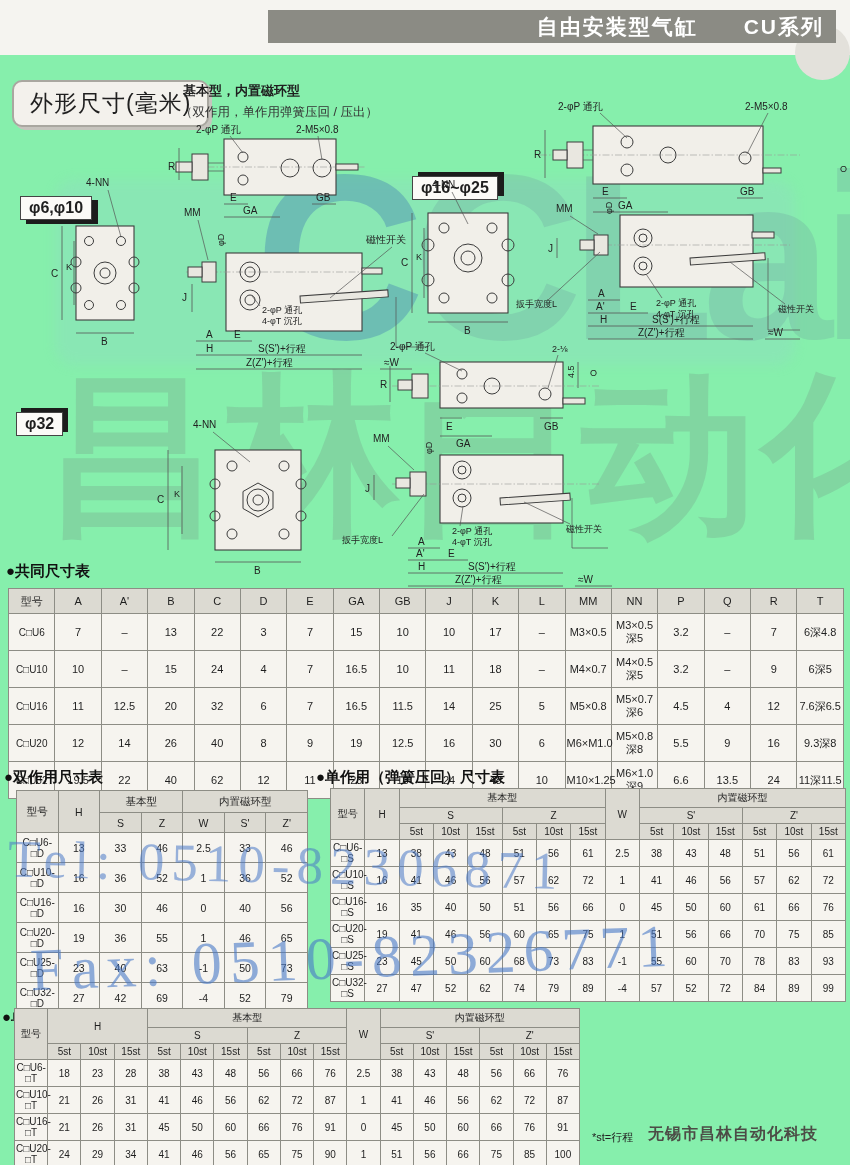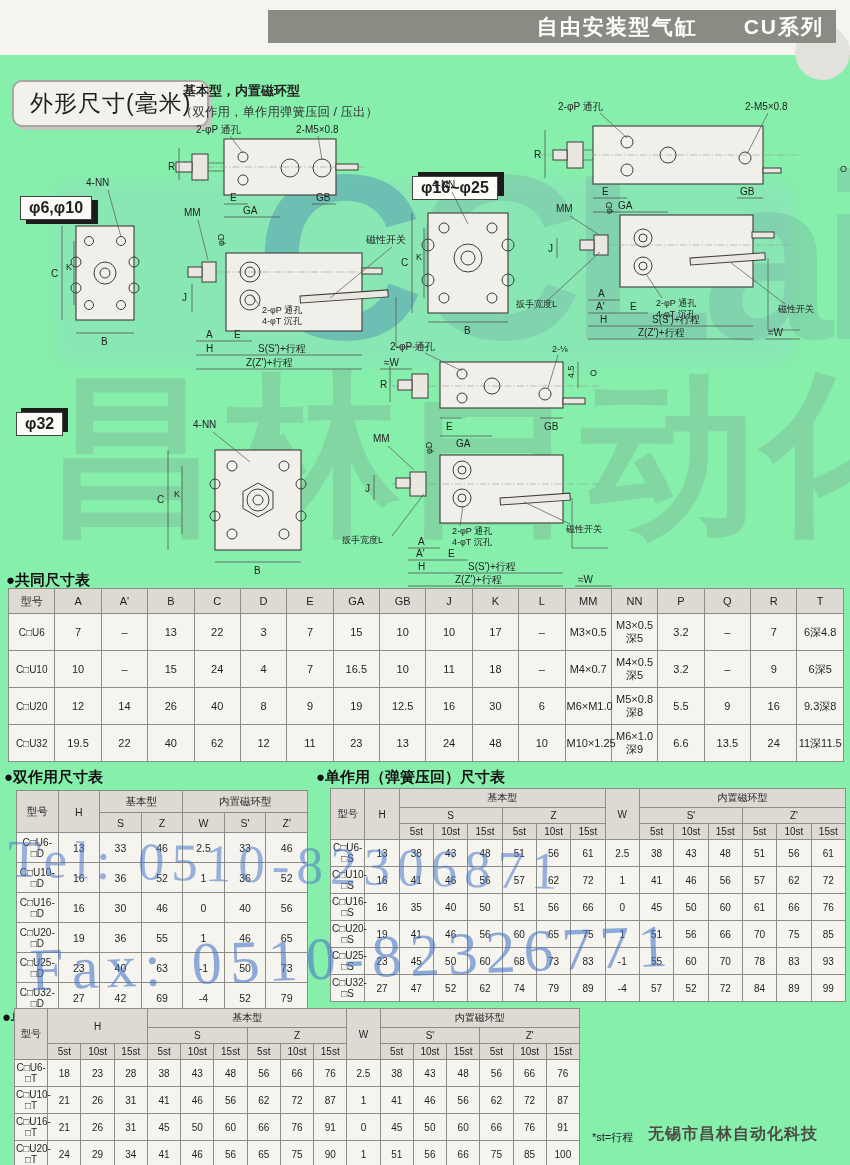--- a/index.html
+++ b/index.html
@@ -335,21 +335,21 @@
       <text x="418" y="570">H</text>
       <line class="dim" x1="440" y1="573" x2="563" y2="573"></line>
       <text x="468" y="570">S(S')+行程</text>
       <line class="dim" x1="408" y1="586" x2="563" y2="586"></line>
       <text x="455" y="583">Z(Z')+行程</text>
       <line class="dim" x1="575" y1="586" x2="612" y2="586"></line>
       <text x="578" y="583">≈W</text>
     </g>
   </svg>
 
-  <div class="abs sec-heading" style="left:6px;top:562px;margin-top:9px;">●共同尺寸表</div>
+  <div class="abs sec-heading" style="left:6px;top:562px;">●共同尺寸表</div>
   <div class="abs" style="left:8px;top:588px;">
       <table class="dim-table t1">
         <thead>
           <tr>
             <th>型号</th>
             <th>A</th>
             <th>A'</th>
             <th>B</th>
             <th>C</th>
             <th>D</th>
@@ -402,20 +402,40 @@
             <td>18</td>
             <td>–</td>
             <td>M4×0.7</td>
             <td>M4×0.5深5</td>
             <td>3.2</td>
             <td>–</td>
             <td>9</td>
             <td>6深5</td>
           </tr>
           <tr>
+            <td class="model">C□U16</td>
+            <td>11</td>
+            <td>12.5</td>
+            <td>20</td>
+            <td>32</td>
+            <td>6</td>
+            <td>7</td>
+            <td>16.5</td>
+            <td>11.5</td>
+            <td>14</td>
+            <td>25</td>
+            <td>5</td>
+            <td>M5×0.8</td>
+            <td>M5×0.7深6</td>
+            <td>4.5</td>
+            <td>4</td>
+            <td>12</td>
+            <td>7.6深6.5</td>
+          </tr>
+          <tr>
             <td class="model">C□U20</td>
             <td>12</td>
             <td>14</td>
             <td>26</td>
             <td>40</td>
             <td>8</td>
             <td>9</td>
             <td>19</td>
             <td>12.5</td>
             <td>16</td>

